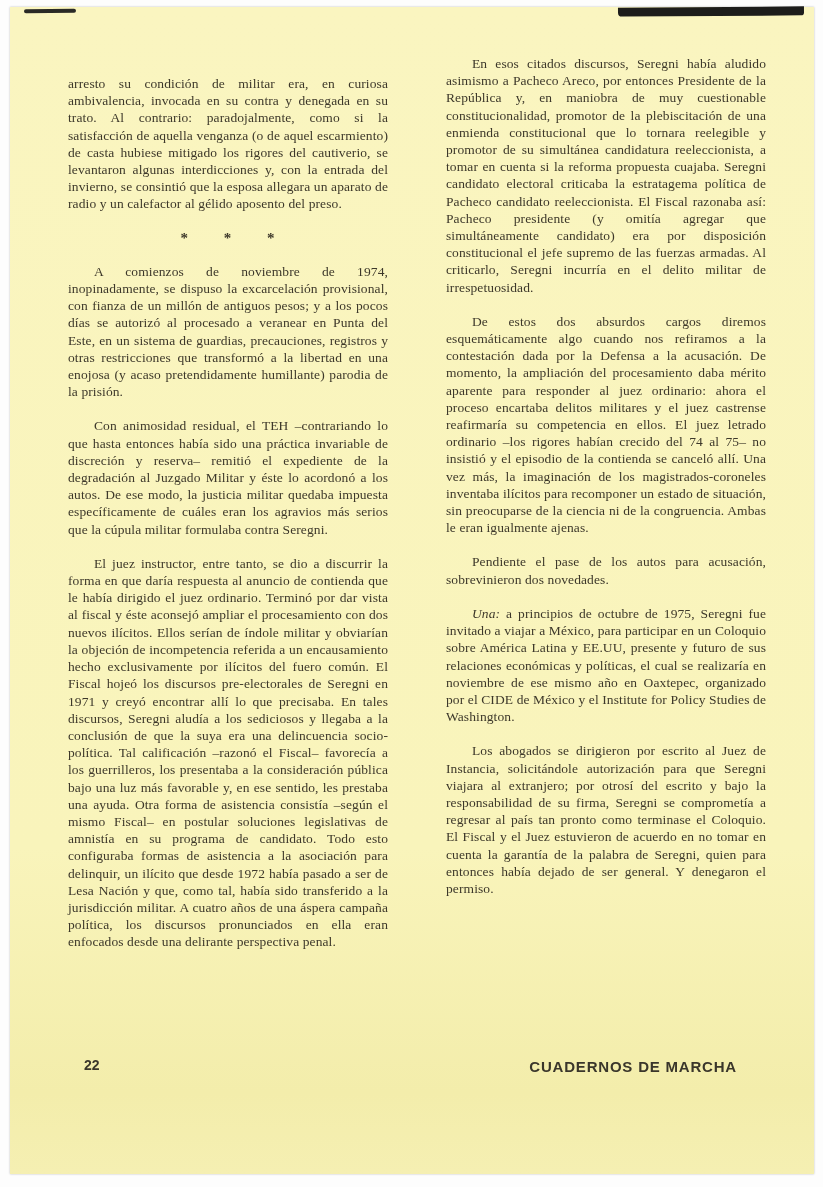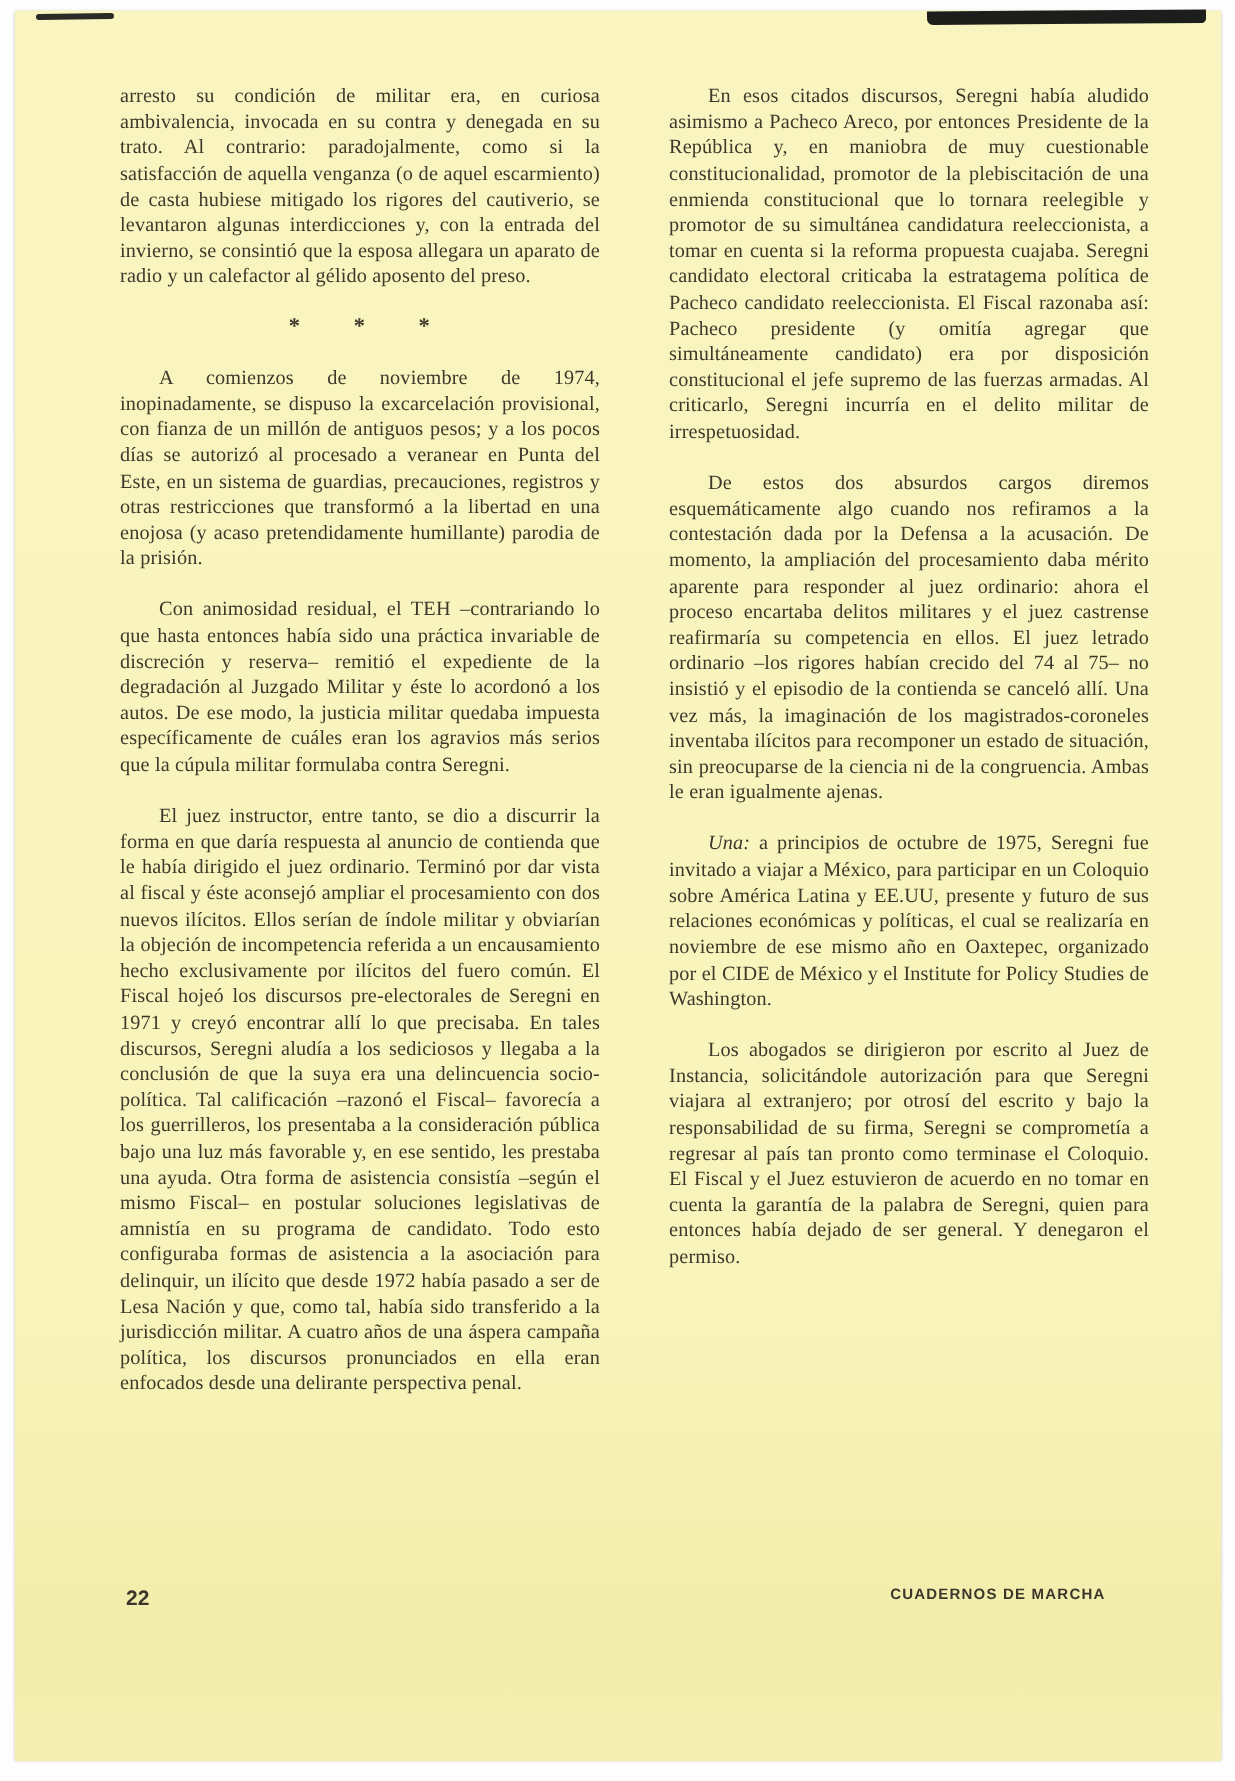--- a/index.html
+++ b/index.html
@@ -37,21 +37,21 @@
   
   .column {
     position: absolute; top: 55px;
     width: 320px;
     color: #3d382a;
     font-size: 13.5px;
     line-height: 17.2px;
     text-align: justify;
     letter-spacing: 0.1px;
   }
-  .column-left  { left: 80px; }
+  .column-left  { left: 68px; margin-top: 20px; }
   .column-right { left: 446px; }
   .para { margin: 0 0 17px 0; }
   .para.indent { text-indent: 26px; }
   .para .lead { font-style: italic; }
   .separator {
     text-align: center;
     font-size: 15px;
     font-weight: bold;
     word-spacing: 30px;
     margin: 12px 0 16px 0;
@@ -61,21 +61,21 @@
   
   .page-number {
     position: absolute; left: 84px; top: 1057px;
     font-family: "Liberation Sans", sans-serif;
     font-weight: bold; font-size: 14px;
     color: #3a362b;
   }
   .journal-name {
     position: absolute; right: 86px; top: 1058px;
     font-family: "Liberation Sans", sans-serif;
-    font-weight: bold; font-size: 10px;
+    font-weight: bold; font-size: 15px;
     letter-spacing: 0.8px;
     color: #3a362b;
   }
 </style>
 </head>
 <body>
 
 <div class="viewport">
 
   <div class="paper">
@@ -94,20 +94,21 @@
 
     <p class="para indent">El juez instructor, entre tanto, se dio a discurrir la forma en que daría respuesta al anuncio de contienda que le había dirigido el juez ordinario. Terminó por dar vista al fiscal y éste aconsejó ampliar el procesamiento con dos nuevos ilícitos. Ellos serían de índole militar y obviarían la objeción de incompetencia referida a un encausamiento hecho exclusivamente por ilícitos del fuero común. El Fiscal hojeó los discursos pre-electorales de Seregni en 1971 y creyó encontrar allí lo que precisaba. En tales discursos, Seregni aludía a los sediciosos y llegaba a la conclusión de que la suya era una delincuencia socio-política. Tal calificación –razonó el Fiscal– favorecía a los guerrilleros, los presentaba a la consideración pública bajo una luz más favorable y, en ese sentido, les prestaba una ayuda. Otra forma de asistencia consistía –según el mismo Fiscal– en postular soluciones legislativas de amnistía en su programa de candidato. Todo esto configuraba formas de asistencia a la asociación para delinquir, un ilícito que desde 1972 había pasado a ser de Lesa Nación y que, como tal, había sido transferido a la jurisdicción militar. A cuatro años de una áspera campaña política, los discursos pronunciados en ella eran enfocados desde una delirante perspectiva penal.</p>
   </div>
 
   <div class="column column-right">
     <p class="para indent">En esos citados discursos, Seregni había aludido asimismo a Pacheco Areco, por entonces Presidente de la República y, en maniobra de muy cuestionable constitucionalidad, promotor de la plebiscitación de una enmienda constitucional que lo tornara reelegible y promotor de su simultánea candidatura reeleccionista, a tomar en cuenta si la reforma propuesta cuajaba. Seregni candidato electoral criticaba la estratagema política de Pacheco candidato reeleccionista. El Fiscal razonaba así: Pacheco presidente (y omitía agregar que simultáneamente candidato) era por disposición constitucional el jefe supremo de las fuerzas armadas. Al criticarlo, Seregni incurría en el delito militar de irrespetuosidad.</p>
 
     <p class="para indent">De estos dos absurdos cargos diremos esquemáticamente algo cuando nos refiramos a la contestación dada por la Defensa a la acusación. De momento, la ampliación del procesamiento daba mérito aparente para responder al juez ordinario: ahora el proceso encartaba delitos militares y el juez castrense reafirmaría su competencia en ellos. El juez letrado ordinario –los rigores habían crecido del 74 al 75– no insistió y el episodio de la contienda se canceló allí. Una vez más, la imaginación de los magistrados-coroneles inventaba ilícitos para recomponer un estado de situación, sin preocuparse de la ciencia ni de la congruencia. Ambas le eran igualmente ajenas.</p>
 
 
+    <p class="para indent">Pendiente el pase de los autos para acusación, sobrevinieron dos novedades.</p>
 
     <p class="para indent"><em class="lead">Una:</em><span> a principios de octubre de 1975, Seregni fue invitado a viajar a México, para participar en un Coloquio sobre América Latina y EE.UU, presente y futuro de sus relaciones económicas y políticas, el cual se realizaría en noviembre de ese mismo año en Oaxtepec, organizado por el CIDE de México y el Institute for Policy Studies de Washington.</span></p>
 
     <p class="para indent">Los abogados se dirigieron por escrito al Juez de Instancia, solicitándole autorización para que Seregni viajara al extranjero; por otrosí del escrito y bajo la responsabilidad de su firma, Seregni se comprometía a regresar al país tan pronto como terminase el Coloquio. El Fiscal y el Juez estuvieron de acuerdo en no tomar en cuenta la garantía de la palabra de Seregni, quien para entonces había dejado de ser general. Y denegaron el permiso.</p>
 
   </div>
 
   <div class="page-number">22</div>
 
   <div class="journal-name">CUADERNOS DE MARCHA</div>

